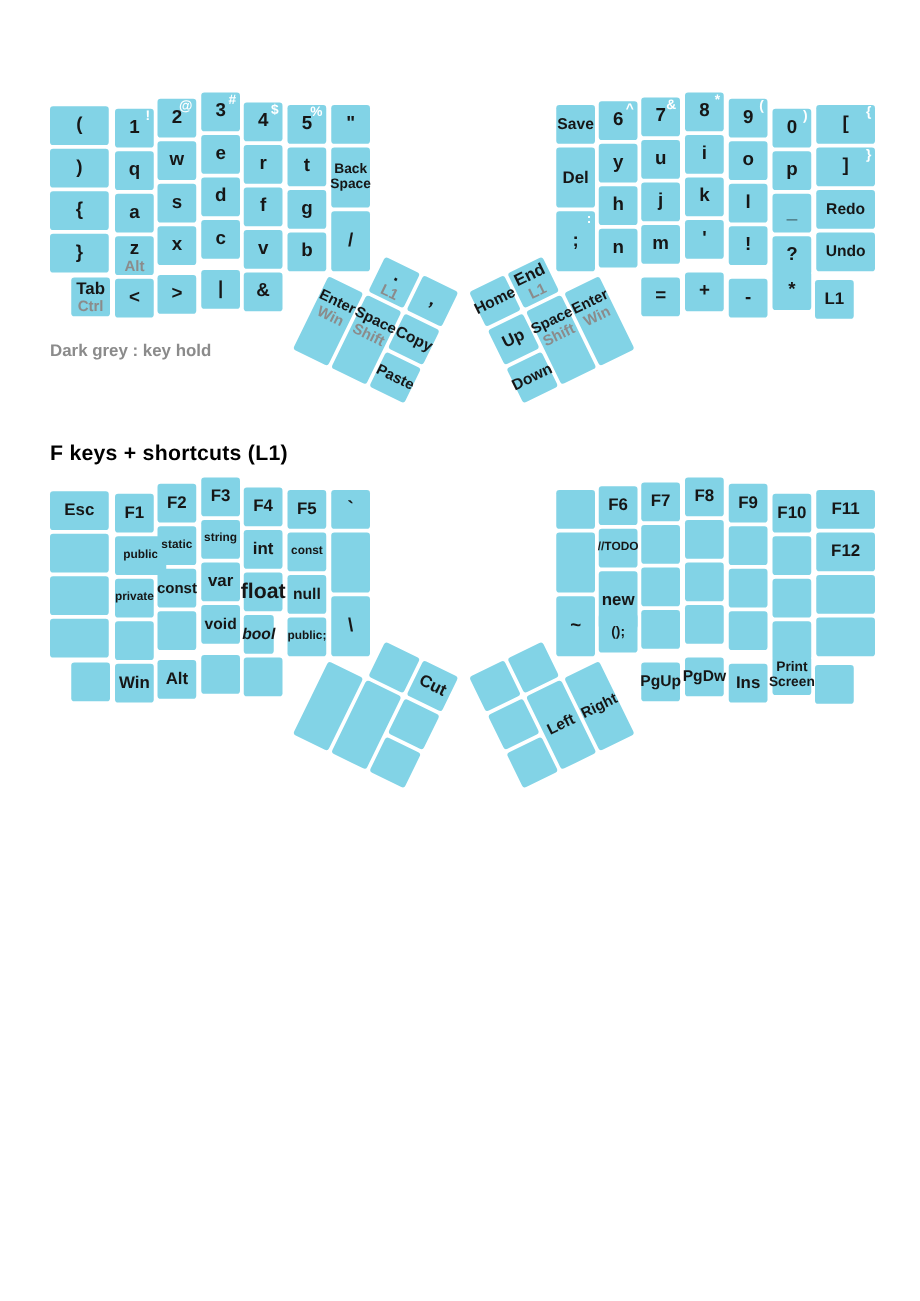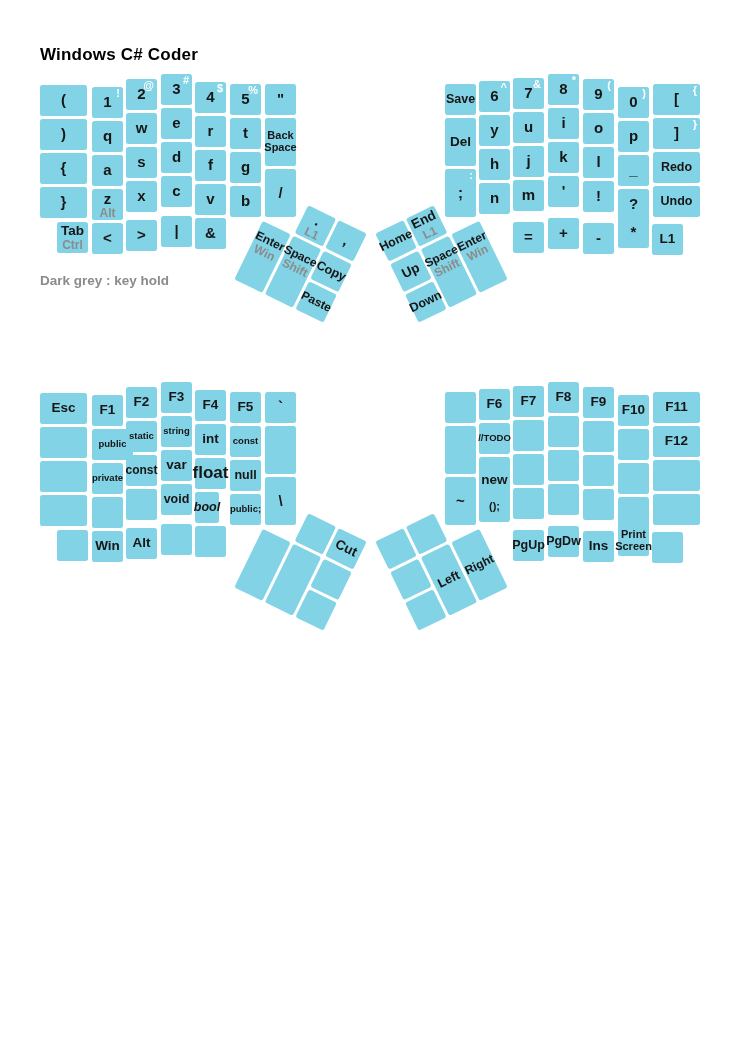--- a/index.html
+++ b/index.html
@@ -20,22 +20,22 @@
   .key .shift{position:absolute;top:0;right:3px;font-size:11px;color:var(--shift,#fff);line-height:1.25;}
   .key .hold{font-size:12px;color:var(--hold,#8b8b8b);line-height:1.15;}
   .key.has-hold{justify-content:flex-start;padding-top:2px;}
   .key.big.has-hold{padding-top:9px;}
   .thumb{position:absolute;width:99px;height:99px;}
 </style>
 </head>
 <body>
 
 <div class="canvas">
-  <div class="title" id="title1">Windows C# Coder</div>
   <div id="legend">Dark grey : key hold</div>
+  <div class="title" id="title2">F keys + shortcuts (L1)</div>
   <div id="kb">
       <div>
         <div class="key" style="left: 40px; top: 85px; width: 47px; height: 31px;">
           <span class="main" style="font-size: 15px;">(</span>
         </div>
         <div class="key" style="left: 40px; top: 119px; width: 47px; height: 31px;">
           <span class="main" style="font-size: 15px;">)</span>
         </div>
         <div class="key" style="left: 40px; top: 153px; width: 47px; height: 31px;">
           <span class="main" style="font-size: 15px;">{</span>

